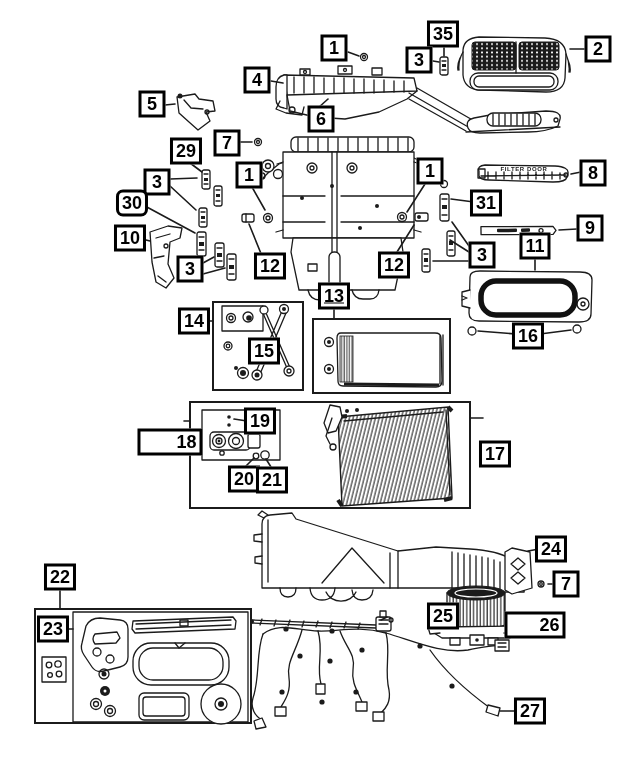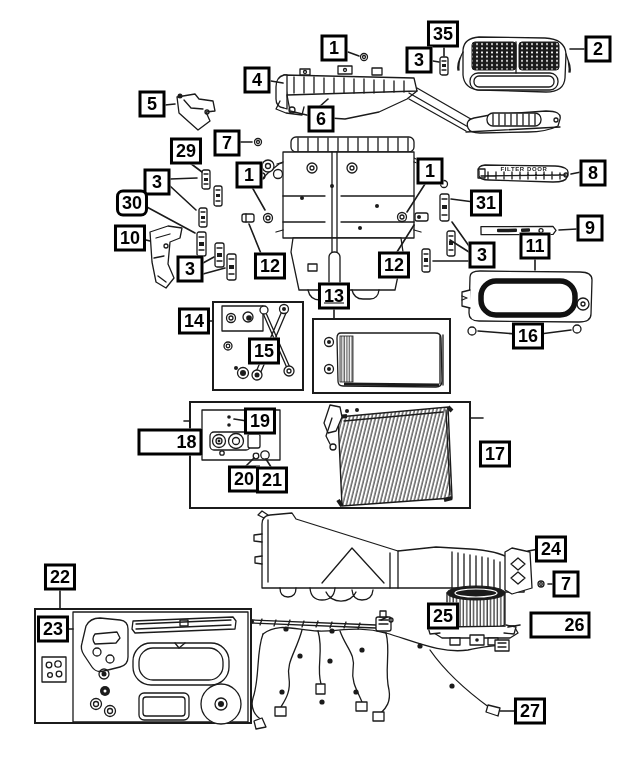--- a/index.html
+++ b/index.html
@@ -437,16 +437,16 @@
       <div class="callout" style="left: 495px; top: 418px; margin-top: 36px;">17</div>
       <div class="callout" style="left: 170px; top: 442px; padding-left: 36px;">18</div>
       <div class="callout" style="left: 260px; top: 421px;">19</div>
       <div class="callout" style="left: 244px; top: 479px;">20</div>
       <div class="callout" style="left: 272px; top: 480px;">21</div>
       <div class="callout" style="left: 60px; top: 577px;">22</div>
       <div class="callout" style="left: 53px; top: 629px;">23</div>
       <div class="callout" style="left: 551px; top: 549px;">24</div>
       <div class="callout" style="left: 566px; top: 584px;">7</div>
       <div class="callout" style="left: 409px; top: 616px; margin-left: 34px;">25</div>
-      <div class="callout" style="left: 560px; top: 625px; padding-left: 32px;">26</div>
+      <div class="callout" style="left: 535px; top: 625px; padding-left: 32px;">26</div>
       <div class="callout" style="left: 530px; top: 711px;">27</div>
     </div>
 </div>
 
 </body></html>

